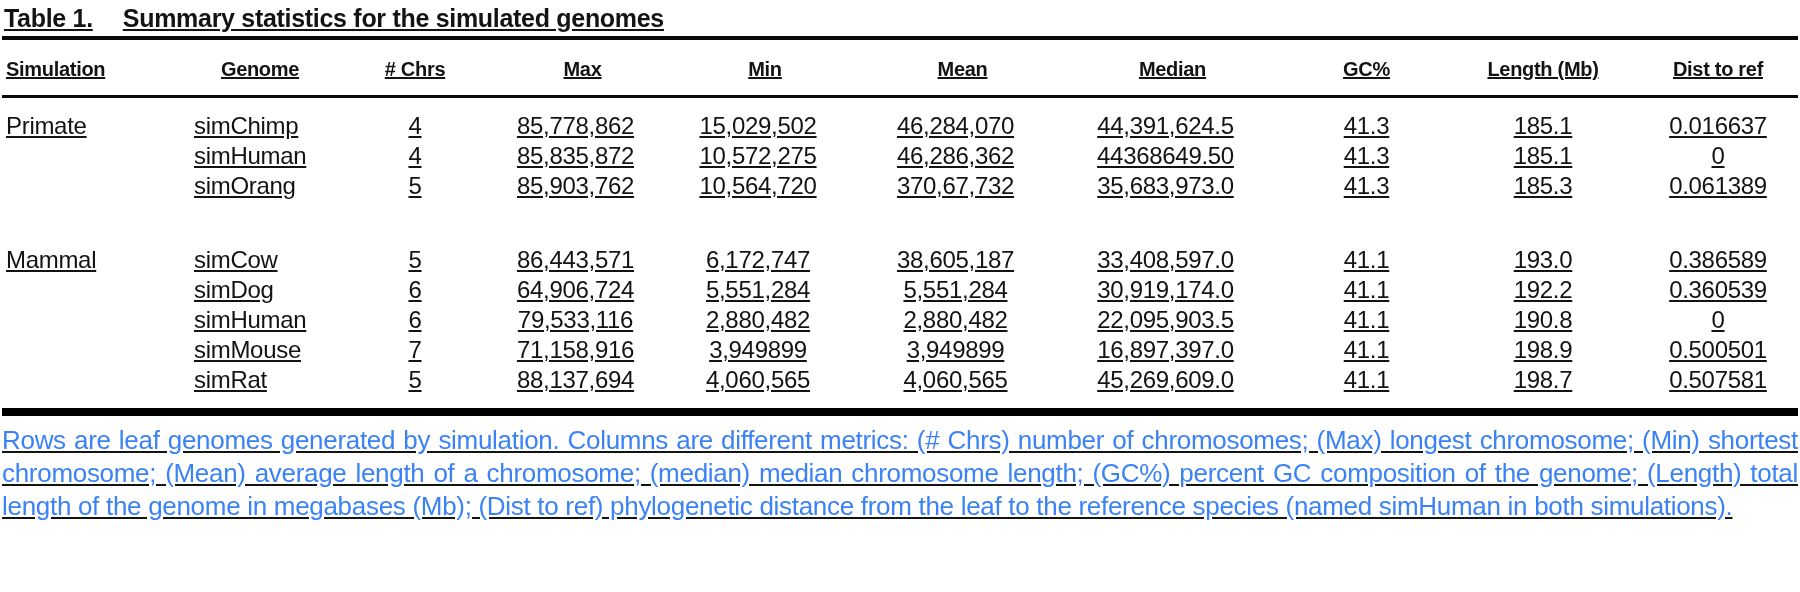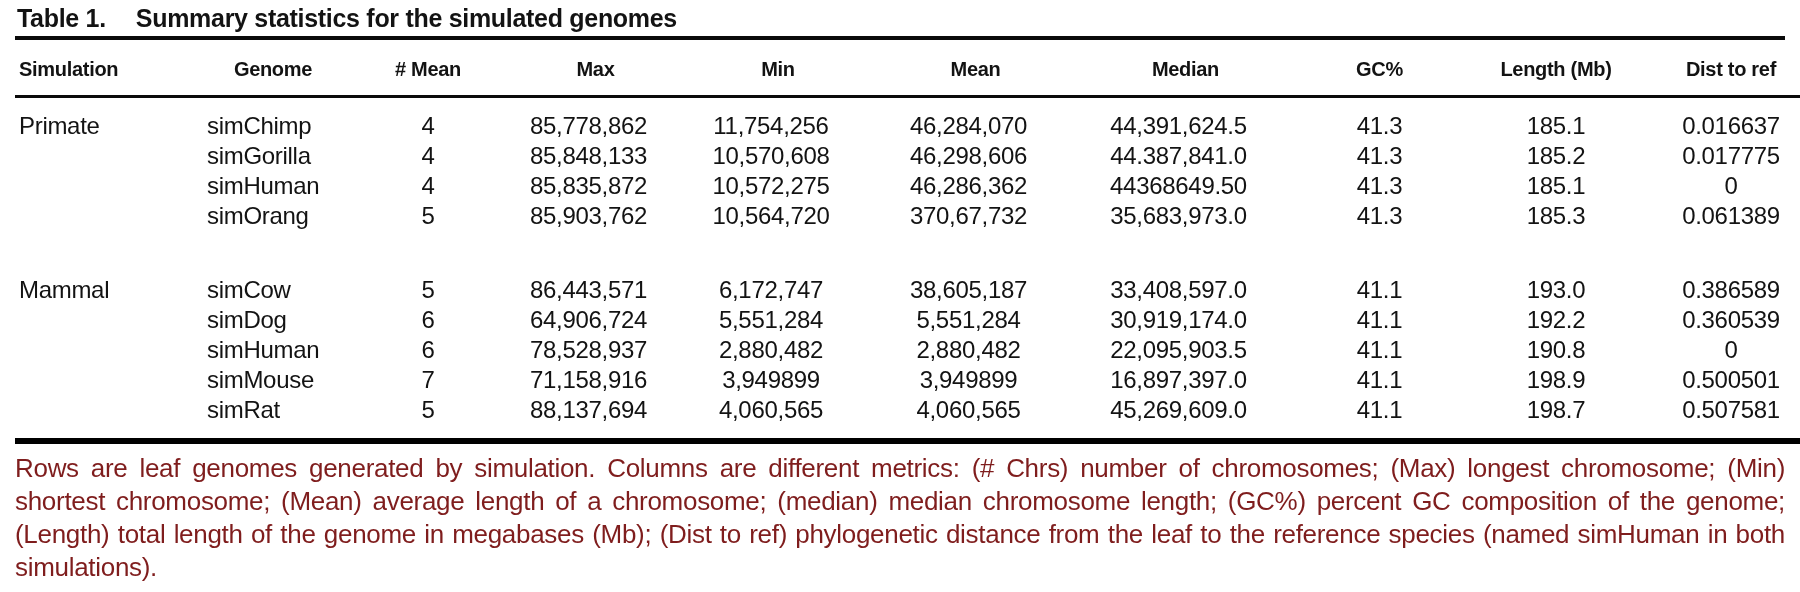--- a/index.html
+++ b/index.html
@@ -1,39 +1,39 @@
 <!DOCTYPE html>
 <html><head>
 <meta charset="utf-8">
 <style>
   html,body{margin:0;padding:0;background:#fff;}
   .page{
     position:relative;width:1800px;height:592px;background:#ffffff;
     font-family:"Liberation Sans",sans-serif;color:#131313;overflow:hidden;
-    box-sizing:border-box;padding:0 15px;
+    box-sizing:border-box;padding:0 2px;text-decoration:underline;
   }
   .caption{font-size:25px;line-height:30px;padding:3px 0 0 2px;letter-spacing:-0.3px;}
   .cap-label{font-weight:bold;}
   .cap-title{font-weight:bold;margin-left:30px;}
   .rule-thick{height:4px;background:#0a0a0a;margin-top:3px;}
   table{width:1796px;border-collapse:collapse;table-layout:fixed;letter-spacing:-0.3px;}
   th{
     font-size:20px;font-weight:bold;line-height:28px;
     padding:15px 0 12px 0;border-bottom:3px solid #0a0a0a;white-space:nowrap;
   }
   td{font-size:24px;line-height:30px;padding:0;white-space:nowrap;}
   tr.first td{padding-top:13px;}
   tr.spacer td{height:44px;padding:0;}
-  tbody tr:last-child td{padding-bottom:13px;border-bottom:6px solid #000000;}
+  tbody tr:last-child td{padding-bottom:13px;border-bottom:8px solid #000000;}
   .l{text-align:left;padding-left:4px;}
   .c{text-align:center;}
   .r{text-align:center;padding-right:14px;}
   .footnote{
     margin:8px 0 0 0;font-size:26px;line-height:33px;letter-spacing:-0.3px;
-    text-align:justify;color:#7f1d1d;
+    text-align:justify;color:#3b82f6;
   }
 </style>
 </head>
 <body>
 
 <div class="page">
   <div class="caption">
     <span class="cap-label">Table 1.</span><span class="cap-title">Summary statistics for the simulated genomes</span>
   </div>
   <div class="rule-thick"></div>
@@ -48,54 +48,42 @@
         <col style="width:195px">
       <col style="width:225px">
         <col style="width:163px">
         <col style="width:190px">
       <col style="width:160px">
     </colgroup>
     <thead>
       <tr id="header-row">
           <th class="l">Simulation</th>
           <th class="c">Genome</th>
-          <th class="c"># Mean</th>
+          <th class="c"># Chrs</th>
           <th class="c">Max</th>
           <th class="c">Min</th>
           <th class="c">Mean</th>
           <th class="c">Median</th>
           <th class="c">GC%</th>
           <th class="c">Length (Mb)</th>
           <th class="c">Dist to ref</th>
         </tr>
     </thead>
     <tbody id="table-body">
         <tr class="first">
           <td class="l">Primate</td>
           <td class="l">simChimp</td>
           <td class="c">4</td>
           <td class="r">85,778,862</td>
-          <td class="r">11,754,256</td>
+          <td class="r">15,029,502</td>
           <td class="r">46,284,070</td>
           <td class="r">44,391,624.5</td>
           <td class="c">41.3</td>
           <td class="c">185.1</td>
           <td class="c">0.016637</td>
-        </tr>
-        <tr>
-          <td class="l"></td>
-          <td class="l">simGorilla</td>
-          <td class="c">4</td>
-          <td class="r">85,848,133</td>
-          <td class="r">10,570,608</td>
-          <td class="r">46,298,606</td>
-          <td class="r">44.387,841.0</td>
-          <td class="c">41.3</td>
-          <td class="c">185.2</td>
-          <td class="c">0.017775</td>
         </tr>
         <tr>
           <td class="l"></td>
           <td class="l">simHuman</td>
           <td class="c">4</td>
           <td class="r">85,835,872</td>
           <td class="r">10,572,275</td>
           <td class="r">46,286,362</td>
           <td class="r">44368649.50</td>
           <td class="c">41.3</td>
@@ -138,21 +126,21 @@
           <td class="r">5,551,284</td>
           <td class="r">30,919,174.0</td>
           <td class="c">41.1</td>
           <td class="c">192.2</td>
           <td class="c">0.360539</td>
         </tr>
         <tr>
           <td class="l"></td>
           <td class="l">simHuman</td>
           <td class="c">6</td>
-          <td class="r">78,528,937</td>
+          <td class="r">79,533,116</td>
           <td class="r">2,880,482</td>
           <td class="r">2,880,482</td>
           <td class="r">22,095,903.5</td>
           <td class="c">41.1</td>
           <td class="c">190.8</td>
           <td class="c">0</td>
         </tr>
         <tr>
           <td class="l"></td>
           <td class="l">simMouse</td>

